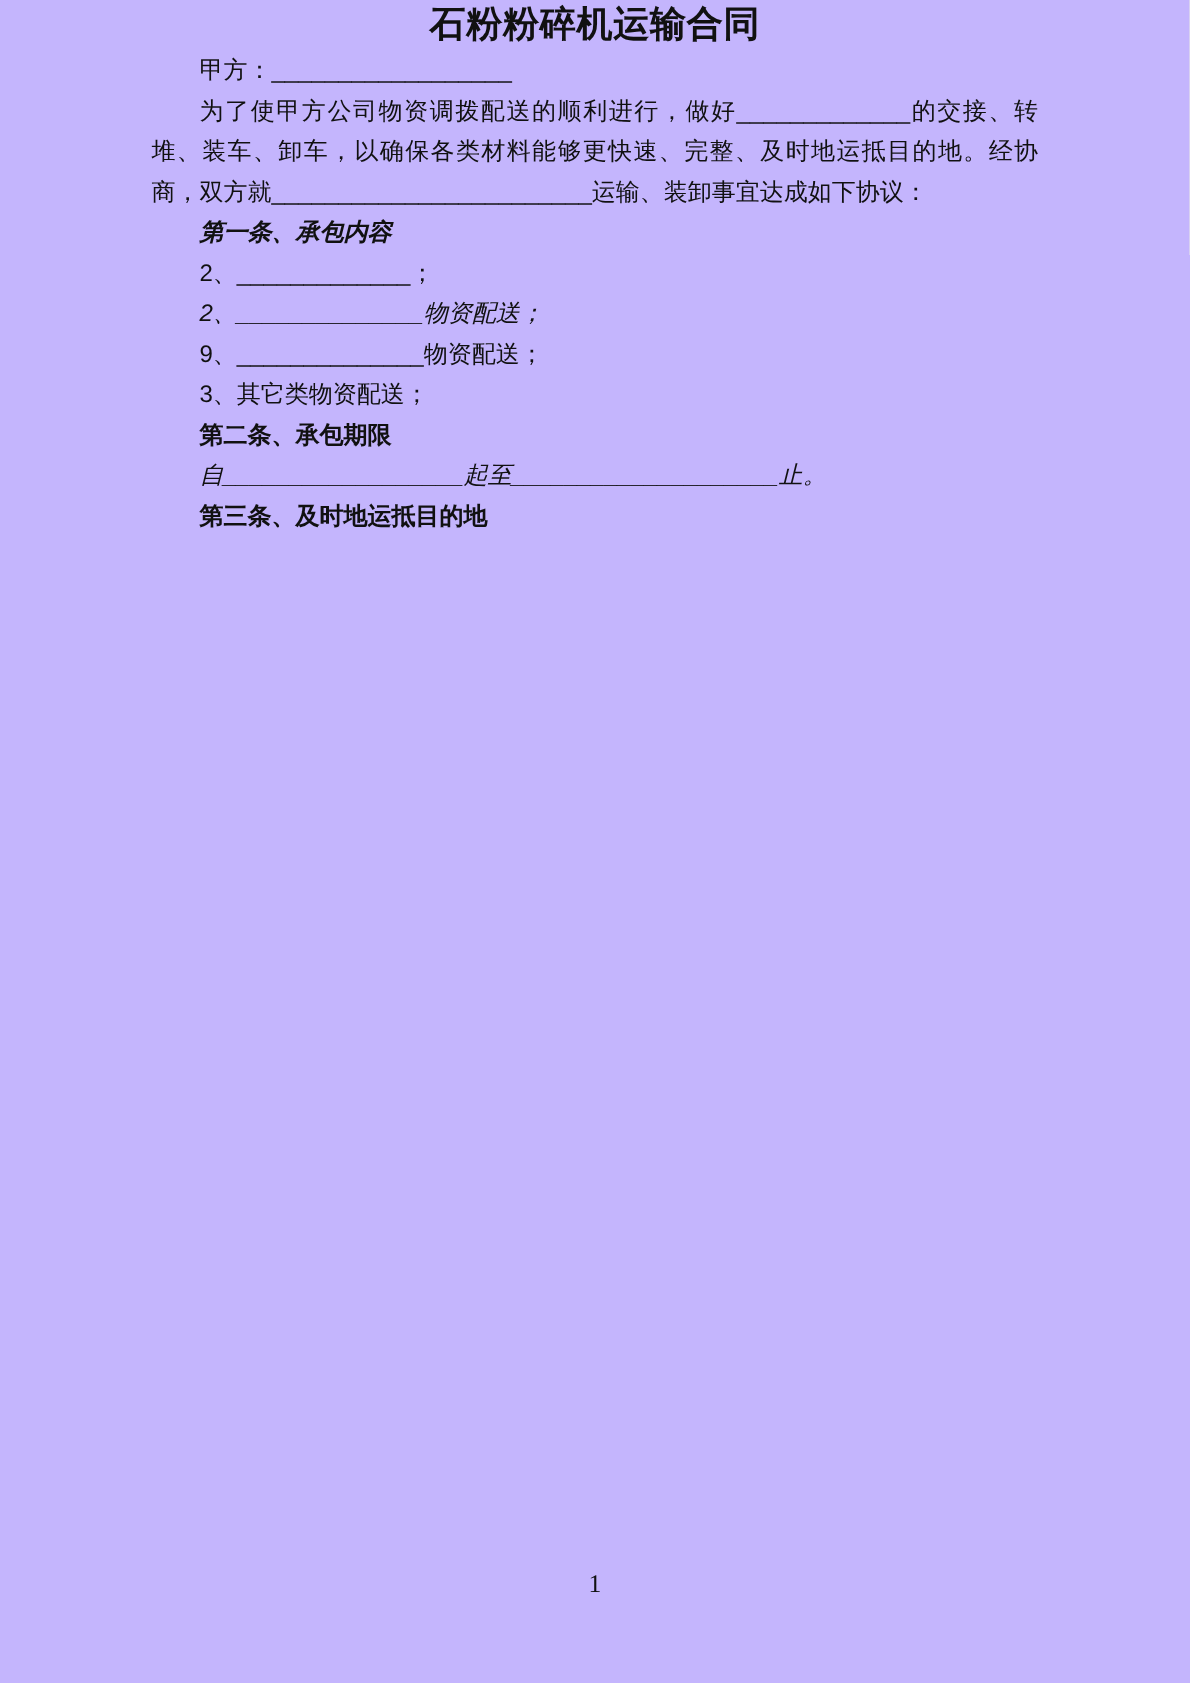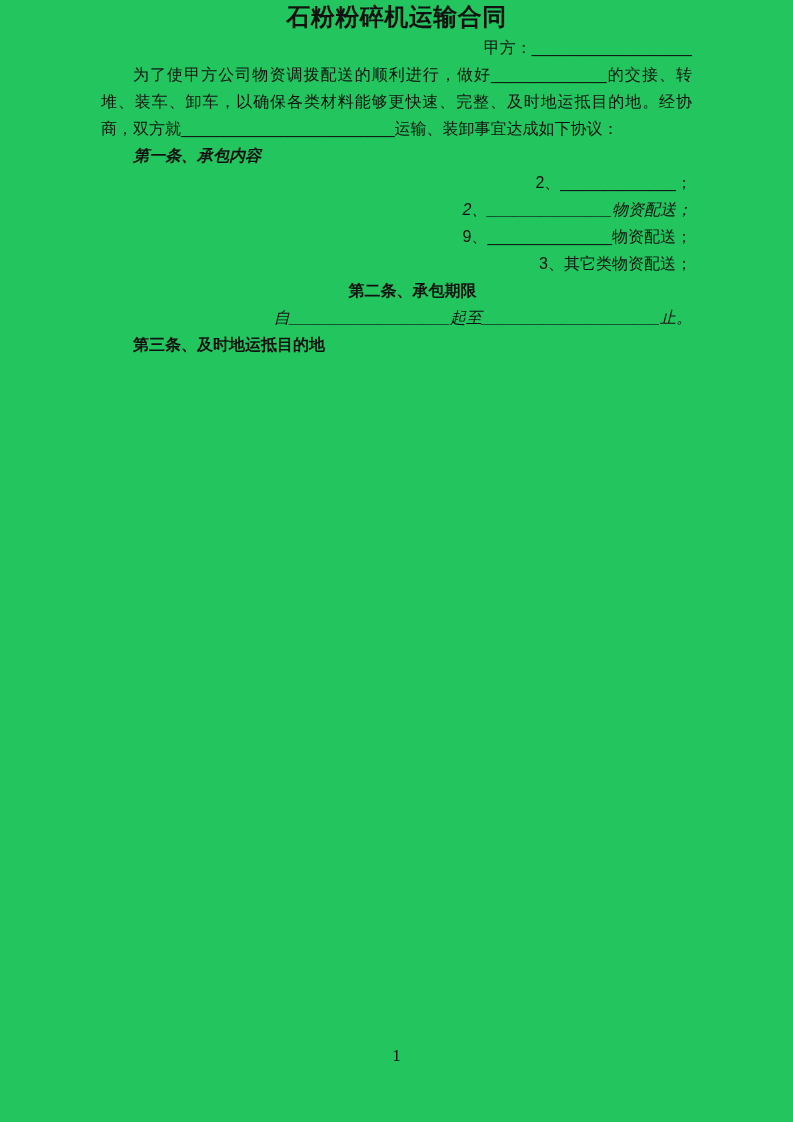--- a/index.html
+++ b/index.html
@@ -5,21 +5,21 @@
   html, body {
     margin: 0;
     padding: 0;
     background: #e8e8e8;
   }
   .page {
     position: relative;
     width: 793px;
     height: 1122px;
     margin: 0 auto;
-    background: #22c55e;
+    background: #c4b5fd;
     color: #111111;
     font-family: "Liberation Sans", "DejaVu Sans", sans-serif;
     font-size: 16px;
     line-height: 27px;
     overflow: hidden;
     box-sizing: border-box;
     padding: 0 101px;
   }
   .page p, .page h1 {
     margin: 0;
@@ -29,33 +29,32 @@
     margin-top: 141px;
     font-size: 24px;
     line-height: 34px;
     font-weight: bold;
     text-align: center;
     letter-spacing: 0.5px;
   }
   .line {
     text-indent: 2em;
     white-space: nowrap;
-    text-align: right;
   }
   .para {
     text-indent: 2em;
     text-align: justify;
     text-justify: inter-ideograph;
   }
   .heading {
     text-indent: 2em;
     font-weight: bold;
   }
   .mt-120 { margin-top: 120px; }
-  .mt-30  { margin-top: 30px; text-align: center; }
+  .mt-30  { margin-top: 30px; }
   .mt-27  { margin-top: 27px; }
   .mt-26  { margin-top: 26px; font-style: italic; }
   .mt-25  { margin-top: 25px; }
   .mt-24  { margin-top: 24px; }
   .page-number {
     position: absolute;
     top: 1046px;
     left: 0;
     width: 100%;
     text-align: center;

